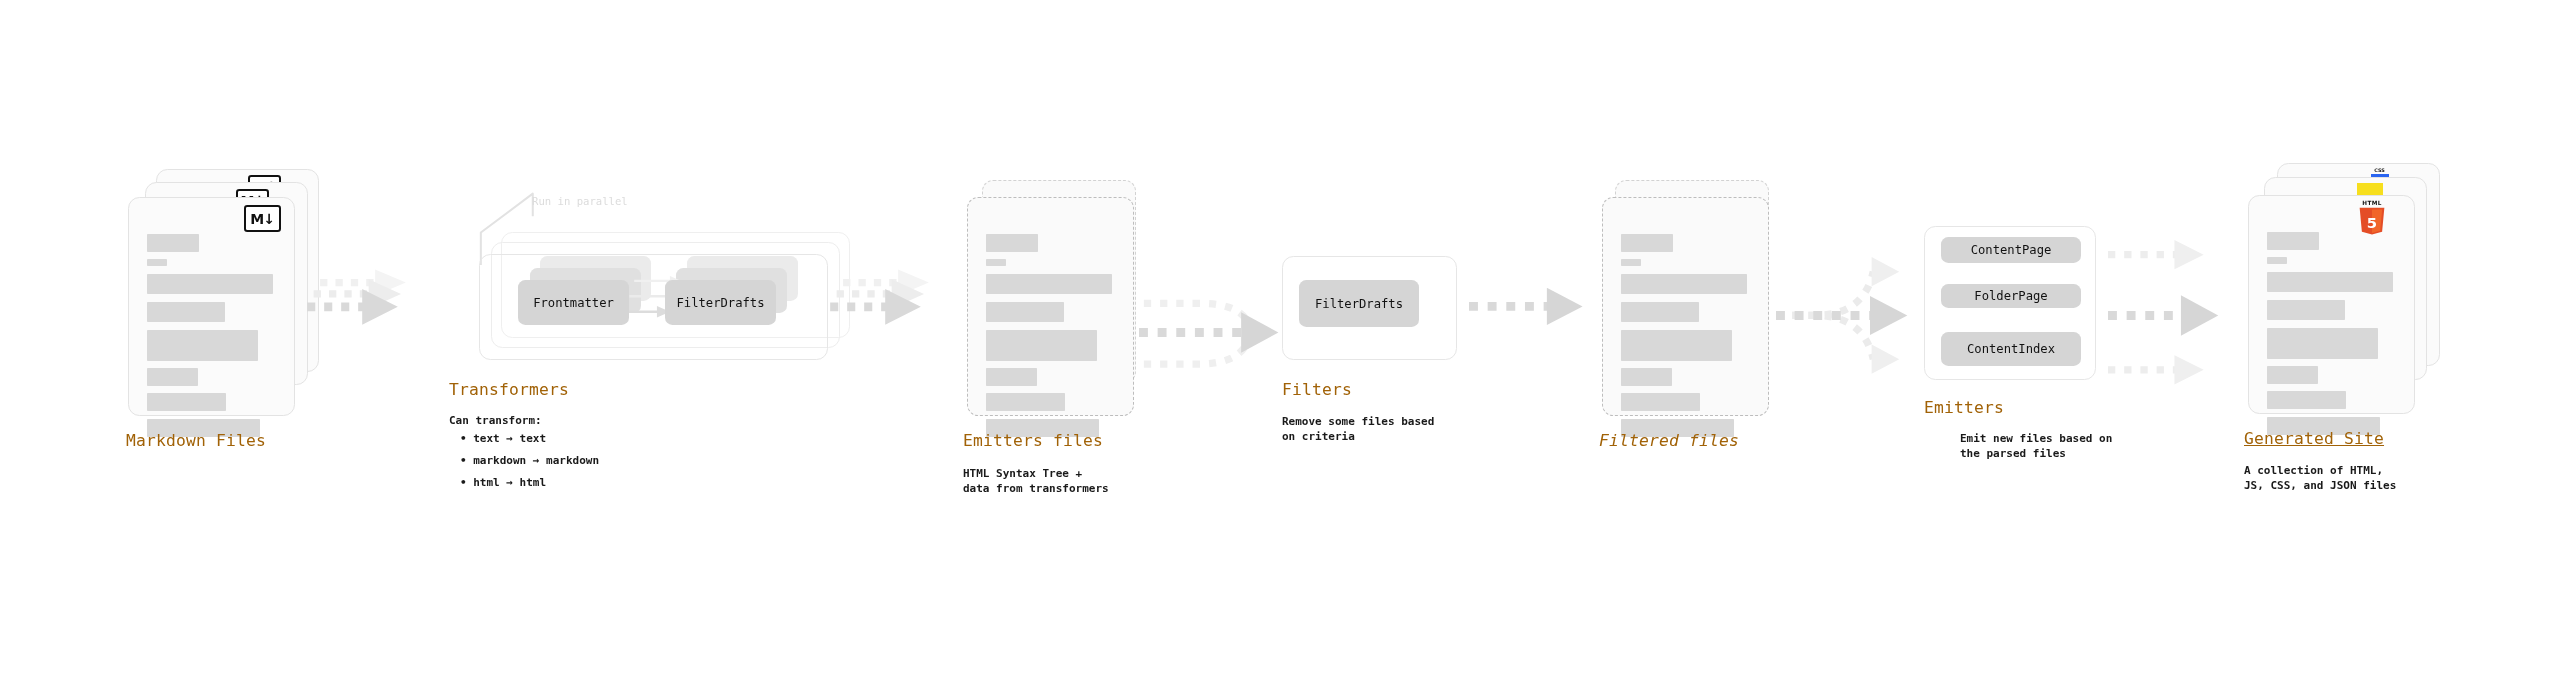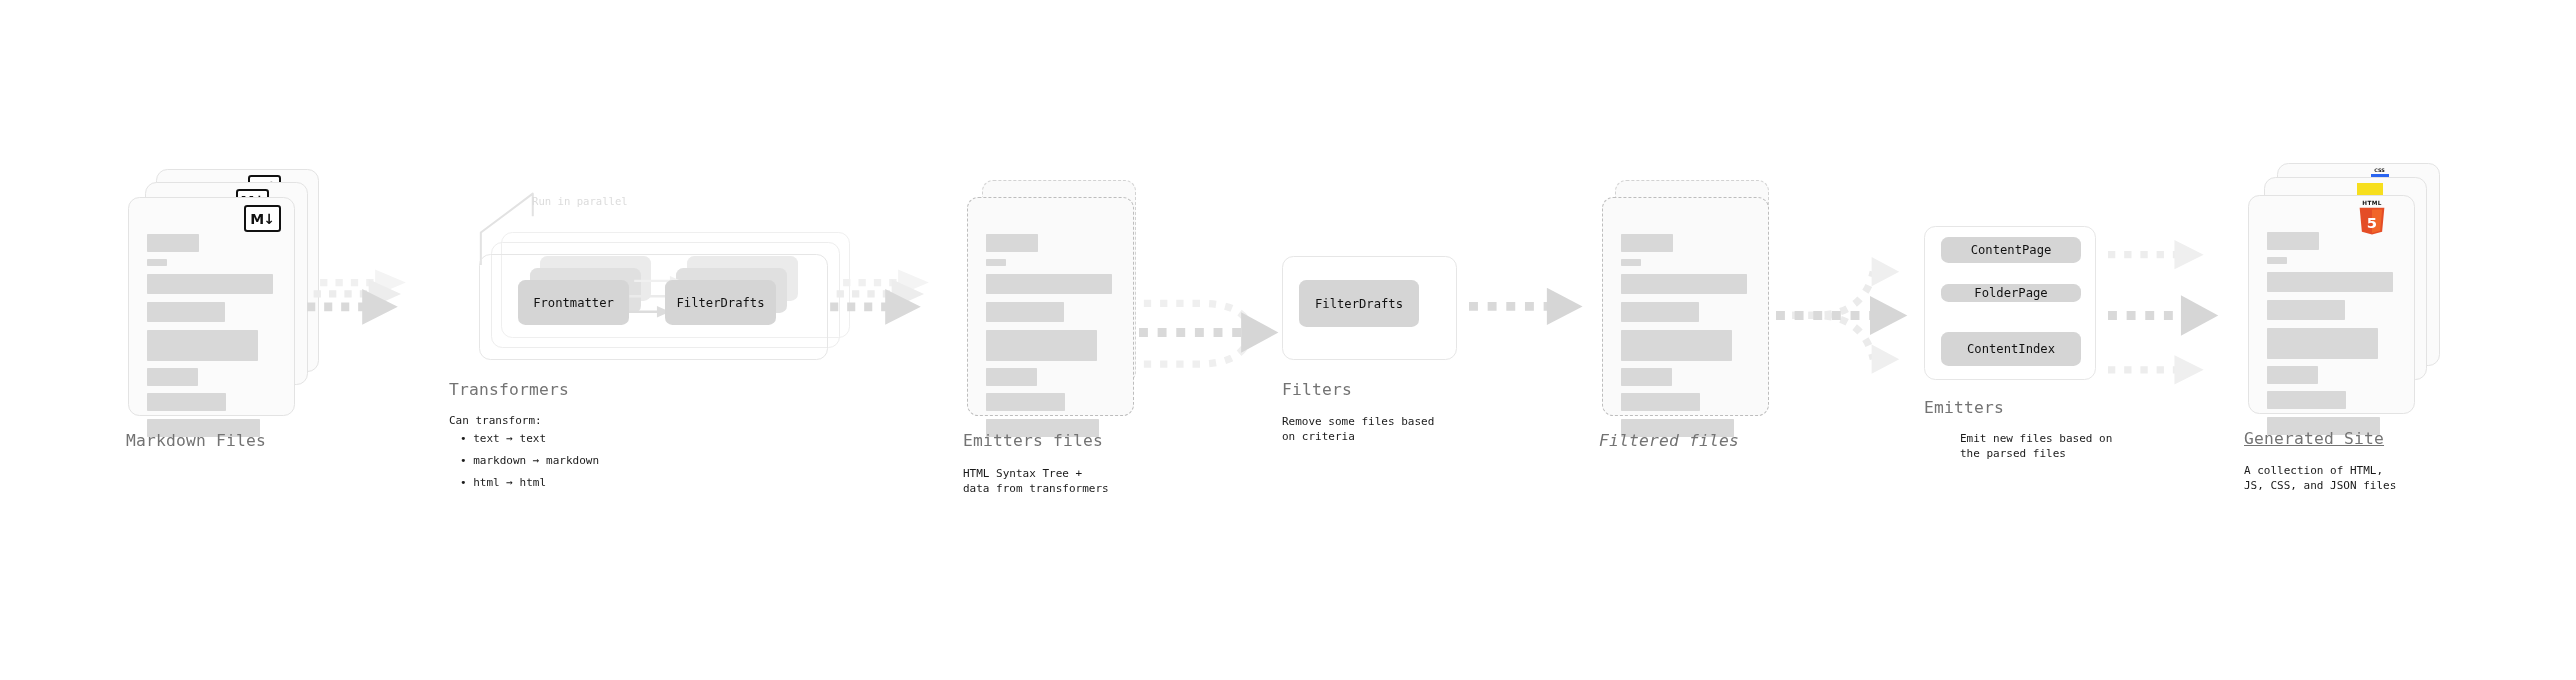--- a/index.html
+++ b/index.html
@@ -84,29 +84,30 @@
     box-sizing:border-box;
   }
   .pill.g1{background:#ebebeb;}
   .pill.g2{background:#e0e0e0;}
 
   
   .title{
     position:absolute;
     font-size:16.3px;
     letter-spacing:0.2px;
-    color:#737373;
+    color:#a16207;
     white-space:nowrap;
   }
   .sub{
     position:absolute;
     font-size:11px;
     line-height:15.4px;
     color:#1a1a1a;
     white-space:pre;
+    font-weight:bold;
   }
   .parallel-lbl{
     position:absolute;
     font-size:10.6px;
     color:#dcdcdc;
     white-space:nowrap;
   }
   svg{position:absolute;overflow:visible;}
 </style>
 </head>
@@ -271,21 +272,21 @@
       <line x1="0" y1="88" x2="118" y2="88" stroke="#d9d9d9" stroke-width="11" stroke-dasharray="11 12"></line>
       <polygon points="116,64 162,88 116,112" fill="#d6d6d6"></polygon>
     </g>
   </svg>
 
   <div class="node">
     <div class="gbox" style="left:1924px;top:226px;width:172px;height:154px;"></div>
     <div class="pill" style="left:1941px;top:237px;width:140px;height:26px;">
       <span>ContentPage</span>
     </div>
-    <div class="pill" style="left:1941px;top:284px;width:140px;height:18px;align-items:center;">
+    <div class="pill" style="left:1941px;top:284px;width:140px;height:24px;align-items:center;">
       <span>FolderPage</span>
     </div>
     <div class="pill" style="left:1941px;top:332px;width:140px;height:34px;">
       <span>ContentIndex</span>
     </div>
     <div class="title" style="left:1924px;top:398px;">Emitters</div>
     <div class="sub" style="left:1960px;top:431px;">Emit new files based on
 the parsed files</div>
   </div>
 

